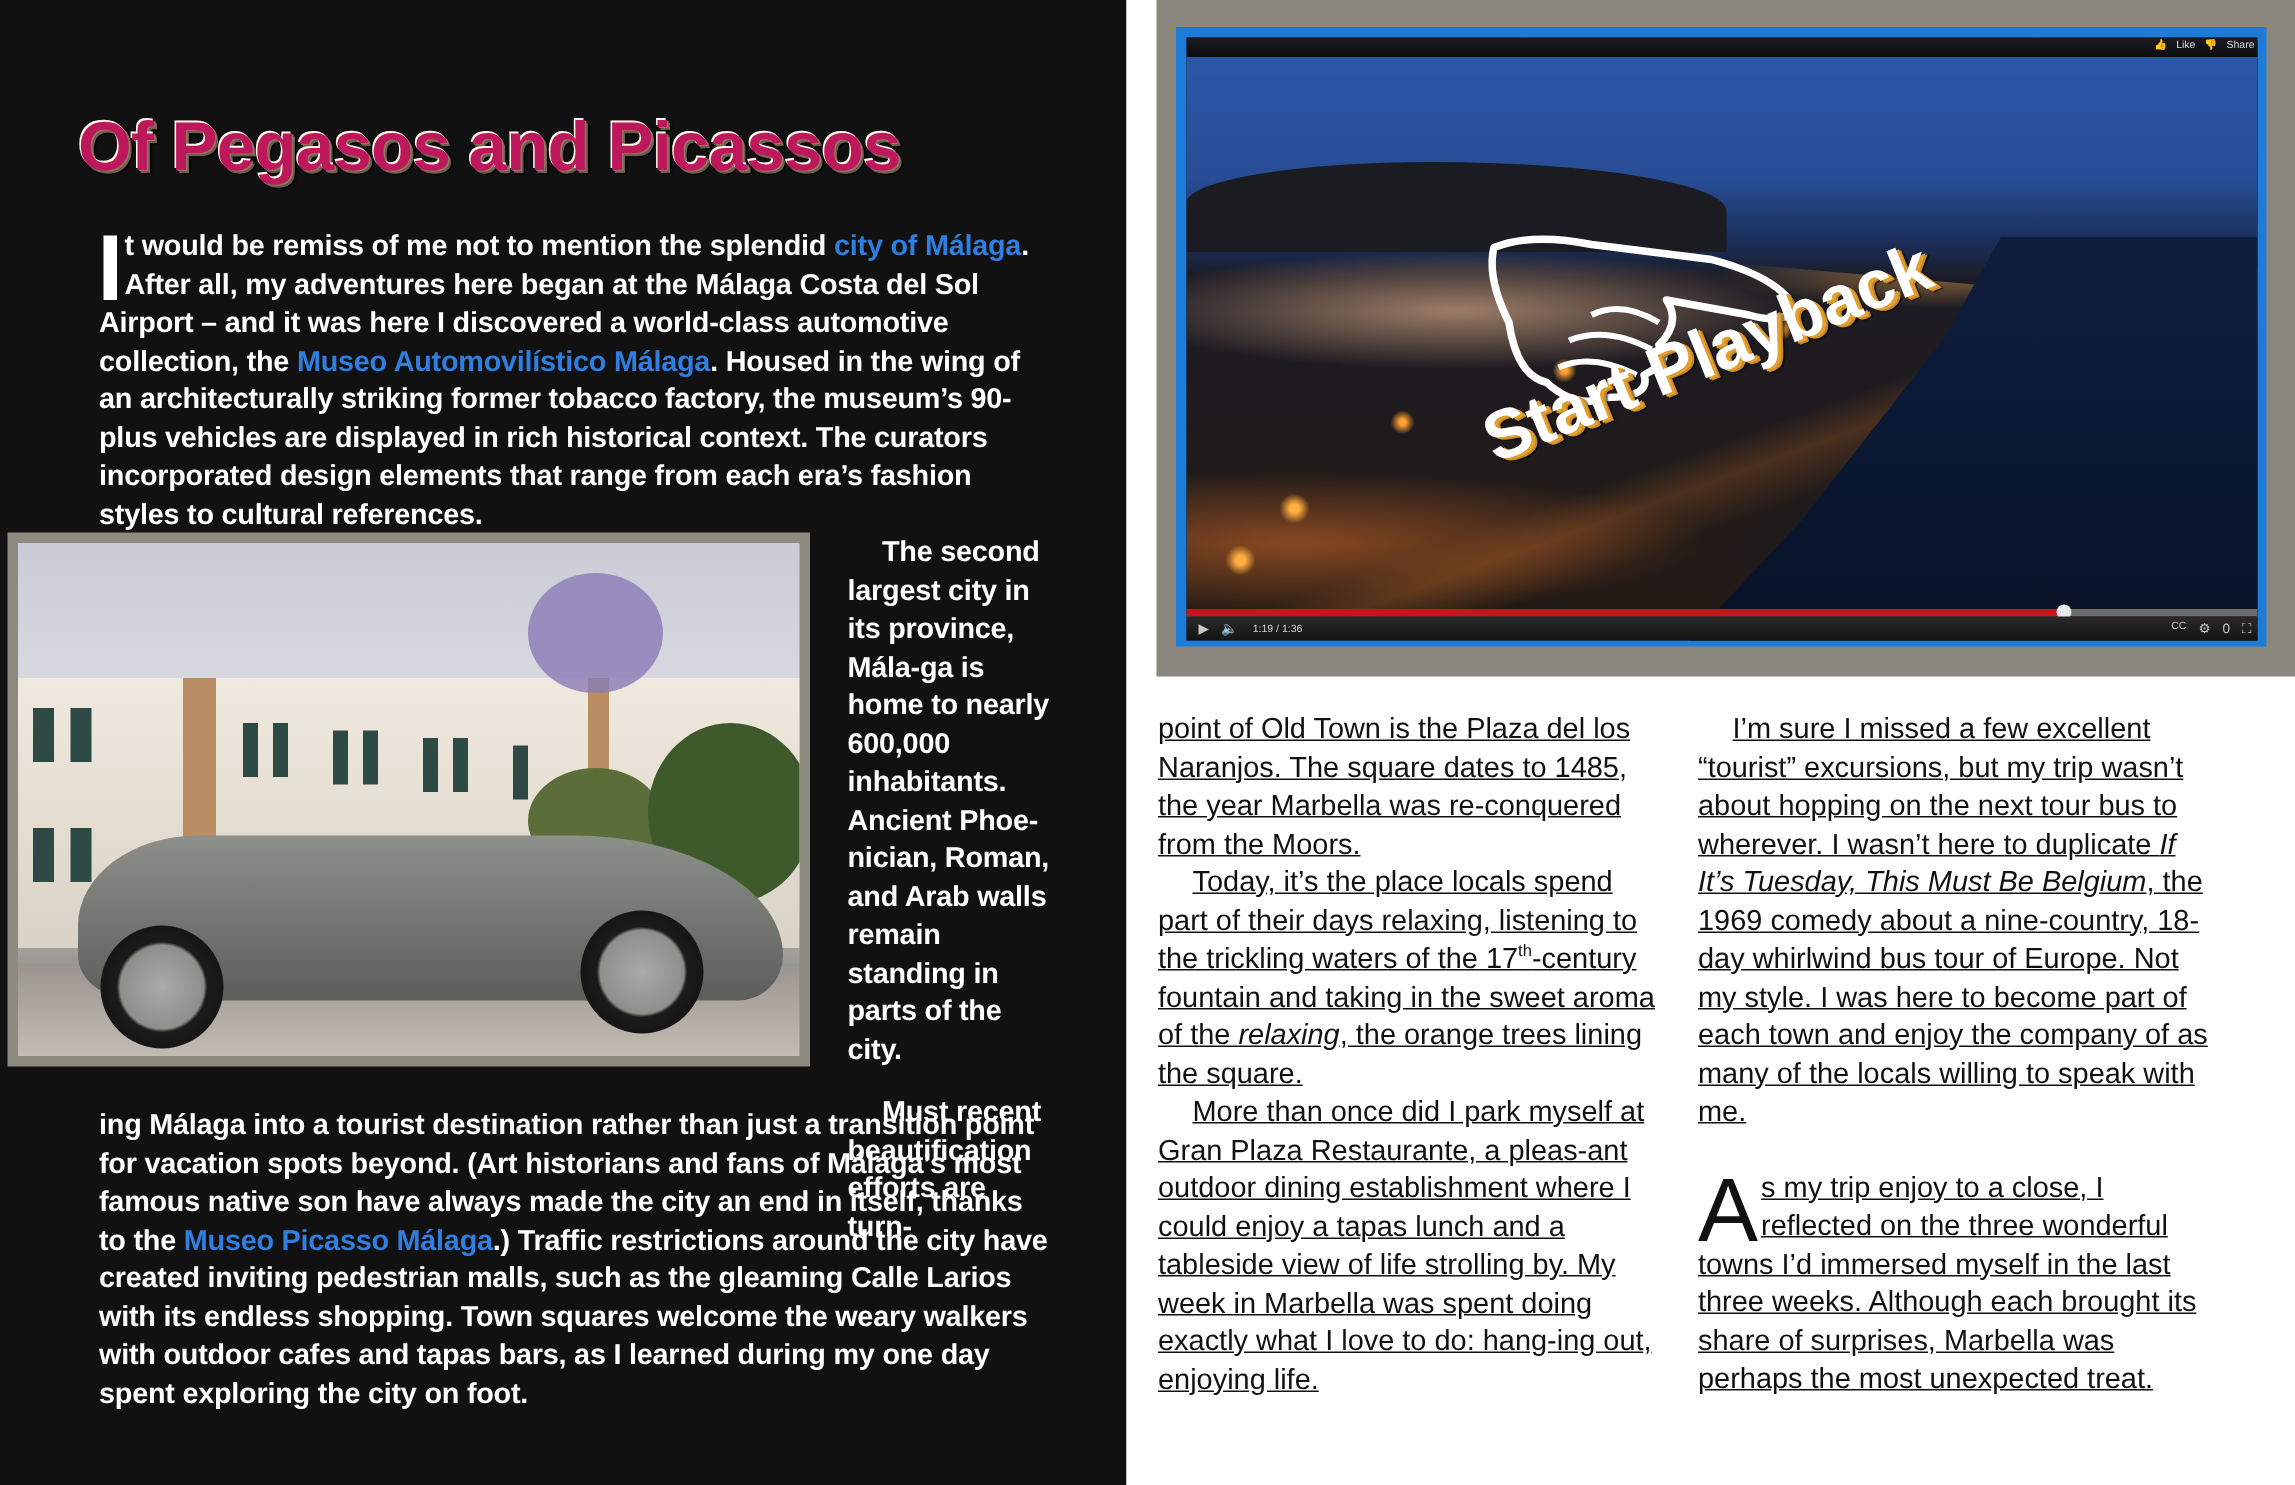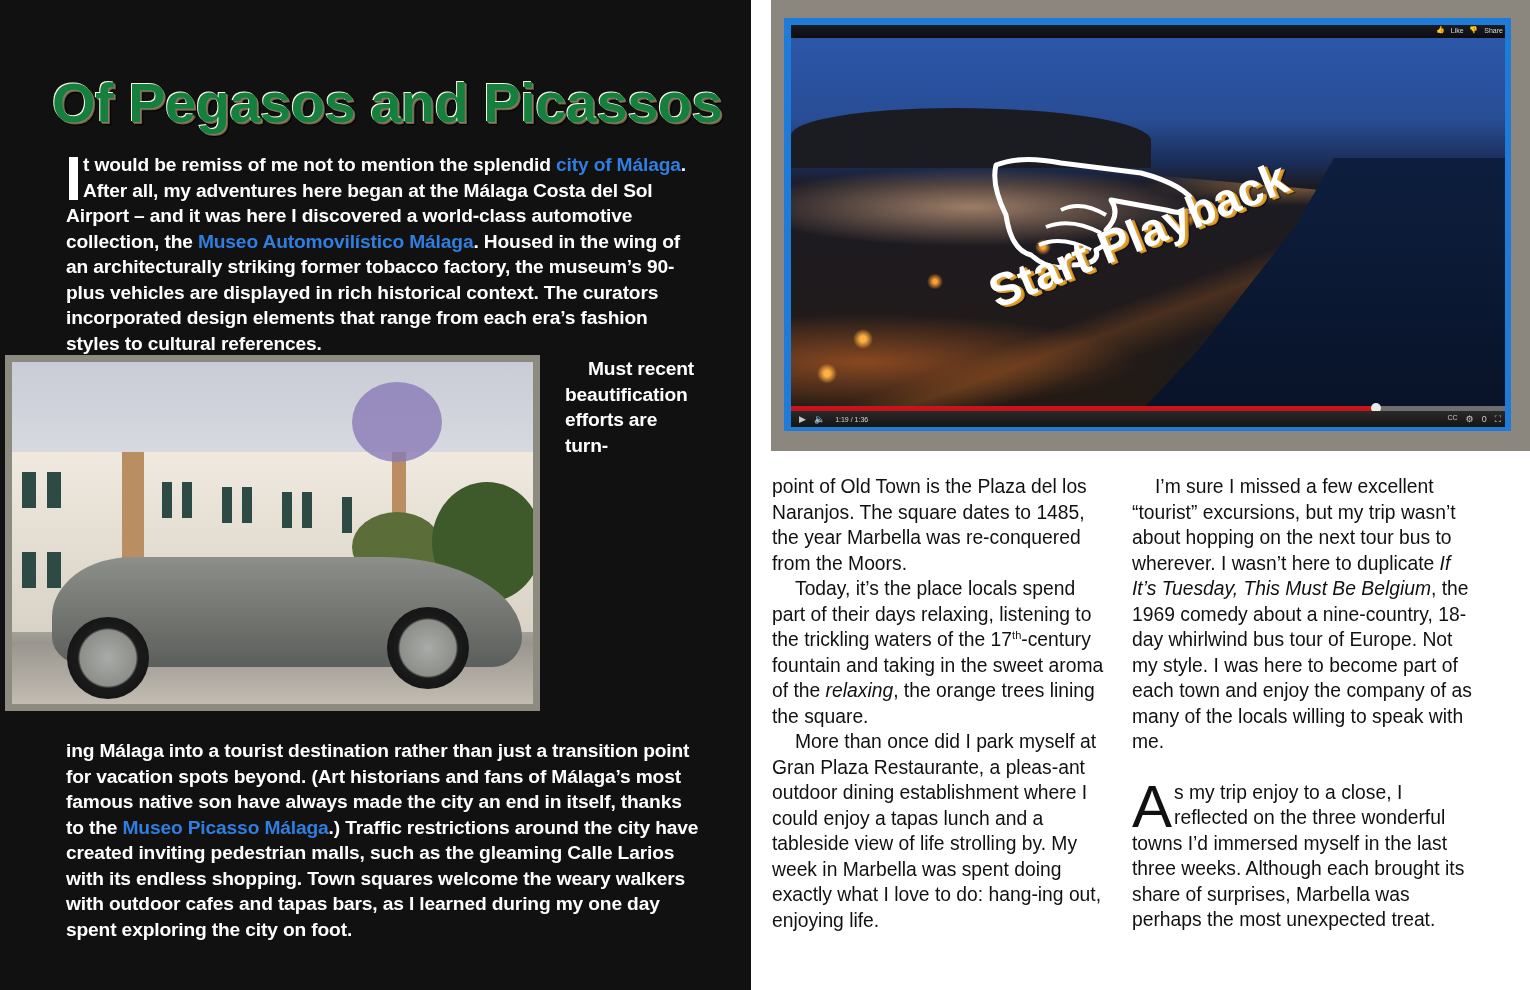--- a/index.html
+++ b/index.html
@@ -1,20 +1,20 @@
 <!DOCTYPE html>
 <html><head>
 <meta charset="utf-8">
 <style>
   html, body { margin:0; padding:0; }
   body { width:1530px; height:990px; position:relative; overflow:hidden; background:#ffffff; font-family:"Liberation Sans", sans-serif; }
   .page-left { position:absolute; left:0; top:0; width:751px; height:990px; background:#121111; }
   .page-right { position:absolute; left:751px; top:0; width:779px; height:990px; background:#ffffff; }
 
-  .headline { position:absolute; left:52px; top:70px; margin:0; font-family:"Liberation Sans", sans-serif; font-weight:bold; font-size:56px; letter-spacing:-0.5px; color:#15803d;
+  .headline { position:absolute; left:52px; top:70px; margin:0; font-family:"Liberation Sans", sans-serif; font-weight:bold; font-size:46px; letter-spacing:-0.5px; color:#be185d;
     text-shadow: -1px -1px 0 #fff6e6, 1px 1px 0 #8d7a62, 2px 2px 0 #6d5d48, 3px 3px 1px #000; }
 
   .left-text { position:absolute; color:#ffffff; font-weight:bold; font-size:19.2px; line-height:25.5px; font-family:"Liberation Sans", sans-serif; letter-spacing:-0.15px; }
   .left-text p { margin:16px; }
   .link { color:#2f7ee0; }
   .dropcap-i { display:inline-block; width:9px; height:43px; background:#ffffff; float:left; margin:5px 5px 0 3px; }
   .indent { display:inline-block; width:23px; }
 
   .photo-frame { position:absolute; left:5px; top:355px; width:535px; height:356px; background:#8d8a80; box-sizing:border-box; padding:7px; }
   .photo { width:100%; height:100%; position:relative; overflow:hidden;
@@ -58,21 +58,21 @@
   .hand { position:absolute; left:200px; top:130px; width:220px; height:130px; z-index:2; }
   .progress { position:absolute; left:0; top:381px; width:100%; height:5px; background:#6e6e6e; z-index:3; }
   .progress-fill { position:absolute; left:0; top:0; height:100%; background:#c8151b; }
   .progress-knob { position:absolute; top:-3px; width:10px; height:10px; border-radius:50%; background:#e9e9e9; margin-left:-5px; }
   .controls { position:absolute; left:0; top:386px; width:100%; height:16px; background:linear-gradient(180deg,#2a2a2a,#141414); z-index:3; display:flex; align-items:center; }
   .ctrl { color:#c9c9c9; font-size:9px; margin-left:8px; line-height:16px; }
   .ctrl-time { font-size:7px; color:#d5d5d5; margin-left:10px; }
   .ctrl-right { margin-left:auto; display:flex; gap:8px; padding-right:4px; color:#c9c9c9; font-size:9px; }
 
   .right-text { position:absolute; color:#111111; font-size:19.3px; line-height:25.5px; font-family:"Liberation Sans", sans-serif; }
-  .right-text p { margin:0; }
+  .right-text p { margin:0;text-decoration:underline; }
   .right-text i { font-style:italic; }
   .dropcap-a { float:left; font-size:60px; line-height:46px; margin:4px 2px 0 0; font-family:"Liberation Sans", sans-serif; }
   sup { font-size:11px; line-height:0; vertical-align:super; }
 </style>
 </head>
 <body>
 
 <div class="page-left"></div>
 
 <h1 class="headline">Of Pegasos and Picassos</h1>
@@ -105,20 +105,21 @@
     <div class="tree" style="left:420px; top:120px; width:110px; height:120px; background:#3f5a2a;"></div>
     <div class="tree" style="left:340px; top:20px; width:90px; height:80px; background:#8a7bb6; opacity:0.8;"></div>
     <div class="ground"></div>
     <div class="car-body"></div>
     <div class="car-wheel" style="left:55px; top:255px;"></div>
     <div class="car-wheel" style="left:375px; top:245px;"></div>
   </div>
 </div>
 
 <div class="left-text narrow-col">
+  <p><span class="indent"></span><span>The second largest city in its province, Mála-ga is home to nearly 600,000 inhabitants. Ancient Phoe-nician, Roman, and Arab walls remain standing in parts of the city.</span></p>
   <p><span class="indent"></span><span>Must recent beautification efforts are turn-</span></p>
 </div>
 
 <div class="left-text" style="left:50px; top:722px; width:665px;">
   <p>
     <span>ing Málaga into a tourist destination rather than just a transition point for vacation spots beyond. (Art historians and fans of Málaga’s most famous native son have always made the city an end in itself, thanks to the </span><a class="link">Museo Picasso Málaga</a><span>.) Traffic restrictions around the city have created inviting pedestrian malls, such as the gleaming Calle Larios with its endless shopping. Town squares welcome the weary walkers with outdoor cafes and tapas bars, as I learned during my one day spent exploring the city on foot.</span>
   </p>
 </div>
 
 <div class="page-right"></div>

